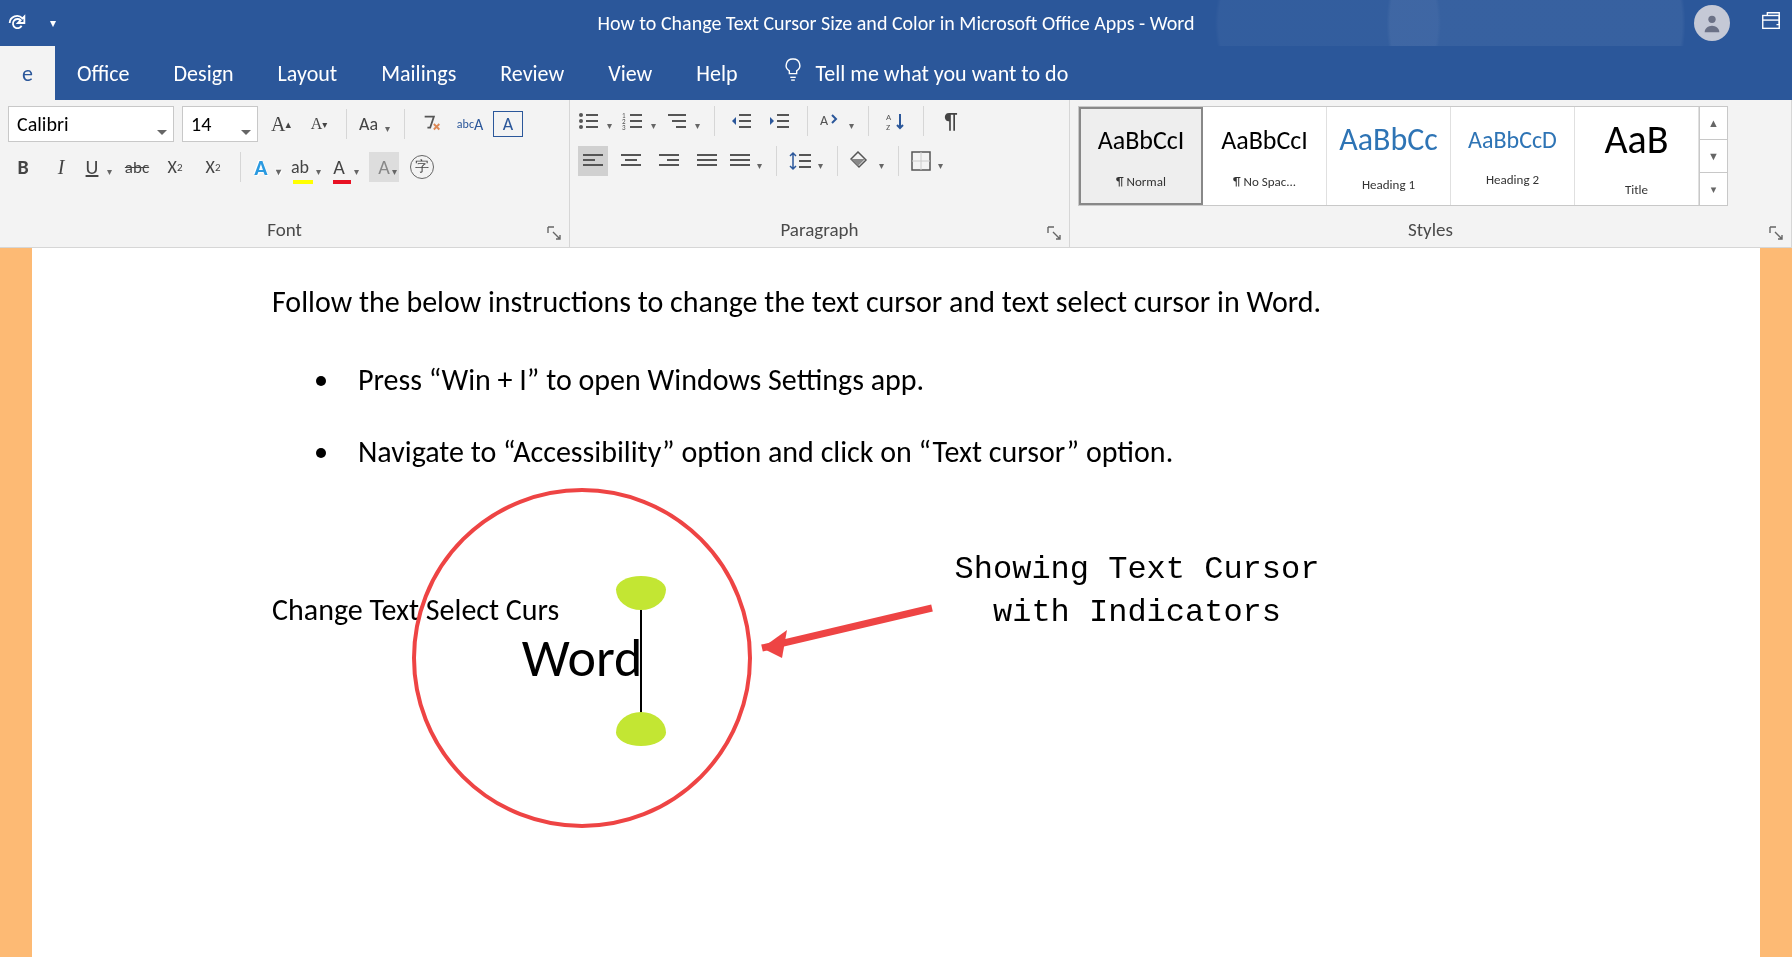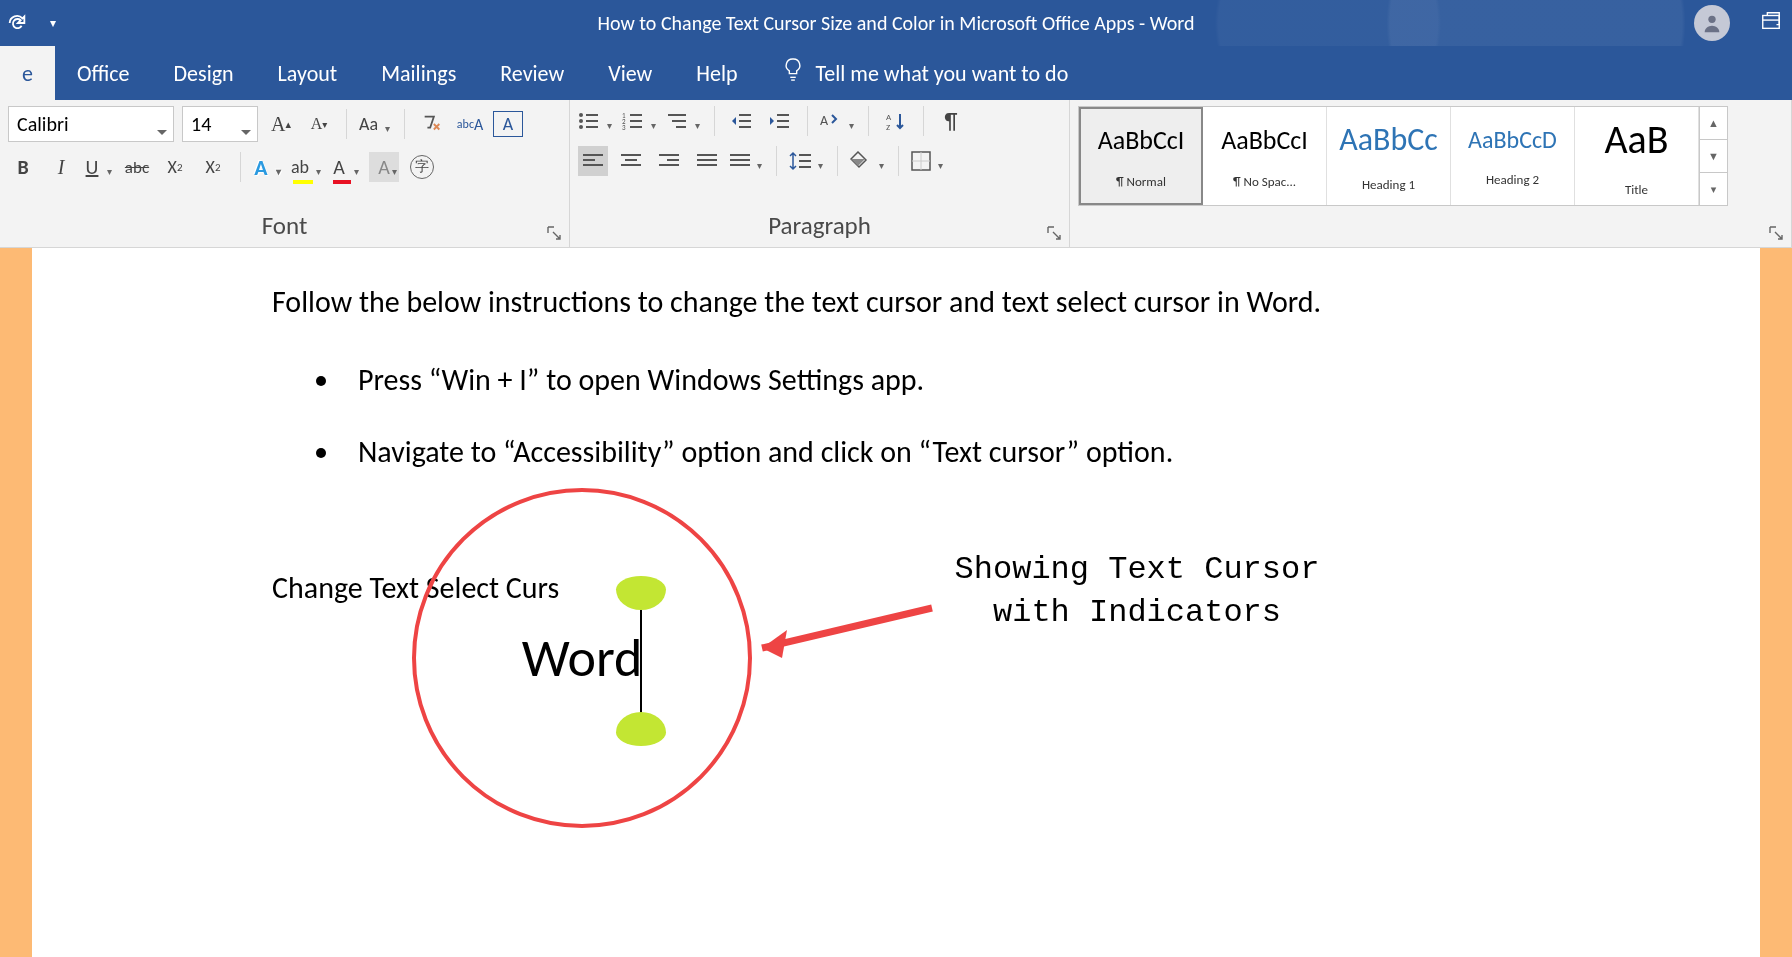--- a/index.html
+++ b/index.html
@@ -18,21 +18,21 @@
   .ribbon-tabs { background: #2b579a; height: 54px; display: flex; align-items: stretch; color: #fff; font-size: 22px; }
   .tab { padding: 0 22px; display: flex; align-items: center; cursor: pointer; }
   .tab.active { background: #f3f3f3; color: #2b579a; }
   .tellme { display: flex; align-items: center; gap: 12px; padding-left: 22px; }
   .tellme svg { width: 22px; height: 28px; stroke: #fff; fill: none; stroke-width: 1.5; }
 
   
   .ribbon { background: #f3f3f3; height: 148px; border-bottom: 1px solid #d6d6d6; display: flex; position: relative; }
   .group { border-right: 1px solid #d6d6d6; display: flex; flex-direction: column; position: relative; padding: 6px 8px 0 8px; }
   .group-rows { flex: 1; display: flex; flex-direction: column; gap: 10px; }
-  .group-label { text-align: center; font-size: 25px; color: #4a4a4a; padding: 4px 0 6px 0; position: relative; }
+  .group-label { text-align: center; font-size: 19px; color: #4a4a4a; padding: 4px 0 6px 0; position: relative; }
   .launcher { position: absolute; right: 4px; bottom: 4px; width: 18px; height: 18px; }
   .launcher svg { width: 14px; height: 14px; fill: none; stroke: #666; stroke-width: 1.4; }
   .row { display: flex; align-items: center; gap: 8px; }
   
   
   .font-select { height: 36px; border: 1px solid #c8c8c8; background: #fff; display: flex; align-items: center; padding: 0 6px 0 8px; font-size: 20px; gap: 10px; }
   .font-name { width: 130px; }
   .font-size { width: 40px; }
   .chev { width: 10px; height: 10px; }
   .chev svg { width: 10px; height: 10px; fill: #666; }
@@ -63,21 +63,21 @@
   .anno-circle { position: absolute; border: 4px solid #ee4444; border-radius: 50%; background: rgba(255,255,255,0); pointer-events: none; }
   .anno-inside { position: absolute; display: flex; align-items: center; justify-content: center; }
   .anno-word { font-size: 54px; font-family: Calibri; color: #000; position: relative; }
   .anno-cursor-line { position: absolute; width: 2px; background: #000; }
   .anno-indicator { position: absolute; width: 50px; height: 34px; background: #c3e633; border-radius: 50% 50% 50% 50% / 60% 60% 40% 40%; }
   .anno-arrow { position: absolute; }
   .anno-arrow svg line { stroke: #ee4444; stroke-width: 7; }
   .anno-arrow svg polygon { fill: #ee4444; }
   .anno-text { position: absolute; font-family: Liberation Mono, monospace; font-size: 32px; color: #000; text-align: center; line-height: 1.35; }
   
-  .subhead { margin-top: 88px; }
+  .subhead { margin-top: 110px; }
 
   
   .titlebar::after { content:""; position:absolute; right: 100px; top:0; bottom:0; width: 520px; background: radial-gradient(circle at 70% 50%, rgba(255,255,255,0.06) 0 40%, transparent 41%), radial-gradient(circle at 30% 50%, rgba(255,255,255,0.04) 0 30%, transparent 31%); pointer-events:none;}
 </style>
 </head>
 <body>
 
 <div class="titlebar">
   <div class="redo-area">
     <span class="rbtn" style="color:#fff;">
@@ -357,20 +357,21 @@
               <div class="style-name">Title</div>
             </div>
             <div class="style-arrows">
               <div>▲</div>
               <div>▼</div>
               <div>▾</div>
             </div>
           </div>
       </div>
     </div>
+    <div class="group-label">Styles</div>
     <span class="launcher"><svg viewBox="0 0 14 14">
           <path d="M1 1h6M1 1v6M6 6l7 7M13 9v4h-4"></path>
         </svg></span>
   </div>
 
 </div>
 
 <div class="doc-shell">
   <div class="page">
     <p>Follow the below instructions to change the text cursor and text select cursor in Word.</p>

